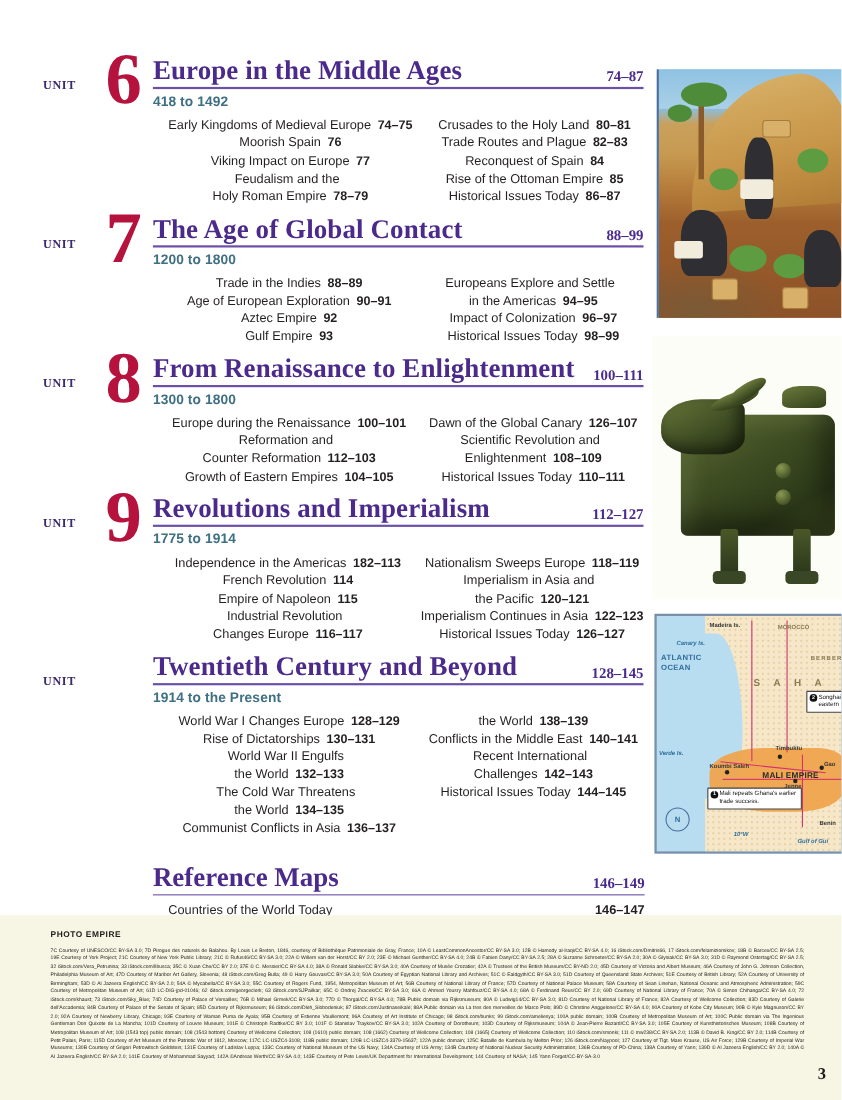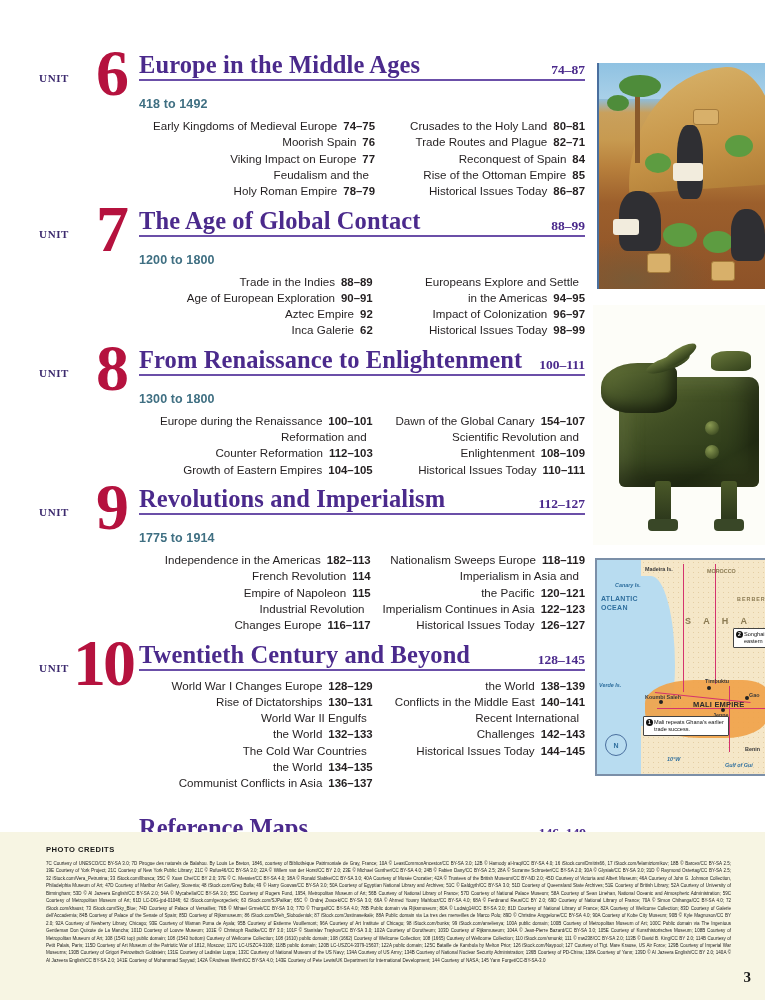--- a/index.html
+++ b/index.html
@@ -69,35 +69,35 @@
   .rule {
     height: 1.6px;
     background: #6b4fa8;
     margin-top: 1px;
     width: 100%;
   }
   .unit-dates {
     font-size: 12.5px;
     font-weight: 700;
     color: #3f6f82;
-    margin-top: 16px;
+    margin-top: 4px;
     letter-spacing: .1px;
   }
 
   .entries {
     display: flex;
     margin-top: 7px;
     padding-left: 14px;
   }
   .col { width: 226px; }
   .col.right { width: 206px; margin-left: 12px; }
 
   .entry {
     display: flex;
-    justify-content: flex-end;
+    justify-content: center;
     align-items: baseline;
     font-size: 11.6px;
     color: #231f20;
     line-height: 16.3px;
     white-space: nowrap;
   }
   .entry .lbl { font-weight: 400; }
   .entry .pg { font-weight: 700; font-size: 11.4px; padding-left: 6px; }
   .entry.cont .pg { visibility: hidden; }
 
@@ -306,21 +306,21 @@
               <span class="pg">78–79</span>
             </div>
         </div>
         <div class="col right">
           <div class="entry">
               <span class="lbl">Crusades to the Holy Land</span>
               <span class="pg">80–81</span>
             </div>
           <div class="entry">
               <span class="lbl">Trade Routes and Plague</span>
-              <span class="pg">82–71</span>
+              <span class="pg">82–83</span>
             </div>
           <div class="entry">
               <span class="lbl">Reconquest of Spain</span>
               <span class="pg">84</span>
             </div>
           <div class="entry">
               <span class="lbl">Rise of the Ottoman Empire</span>
               <span class="pg">85</span>
             </div>
           <div class="entry">
@@ -350,22 +350,22 @@
             </div>
           <div class="entry">
               <span class="lbl">Age of European Exploration</span>
               <span class="pg">90–91</span>
             </div>
           <div class="entry">
               <span class="lbl">Aztec Empire</span>
               <span class="pg">92</span>
             </div>
           <div class="entry">
-              <span class="lbl">Inca Galerie</span>
-              <span class="pg">62</span>
+              <span class="lbl">Gulf Empire</span>
+              <span class="pg">93</span>
             </div>
         </div>
         <div class="col right">
           <div class="entry cont">
               <span class="lbl">Europeans Explore and Settle</span>
               <span class="pg"></span>
             </div>
           <div class="entry">
               <span class="lbl">in the Americas</span>
               <span class="pg">94–95</span>
@@ -408,21 +408,21 @@
               <span class="pg">112–103</span>
             </div>
           <div class="entry">
               <span class="lbl">Growth of Eastern Empires</span>
               <span class="pg">104–105</span>
             </div>
         </div>
         <div class="col right">
           <div class="entry">
               <span class="lbl">Dawn of the Global Canary</span>
-              <span class="pg">154–107</span>
+              <span class="pg">126–107</span>
             </div>
           <div class="entry cont">
               <span class="lbl">Scientific Revolution and</span>
               <span class="pg"></span>
             </div>
           <div class="entry">
               <span class="lbl">Enlightenment</span>
               <span class="pg">108–109</span>
             </div>
           <div class="entry">
@@ -488,47 +488,47 @@
               <span class="lbl">Historical Issues Today</span>
               <span class="pg">126–127</span>
             </div>
         </div>
       </div>
     </div>
 
     <div class="unit-block">
       <div class="unit-tag">
         <div class="unit-word">UNIT</div>
-        <div class="unit-num wide">10</div>
       </div>
       <div class="unit-head">
         <span class="unit-title">Twentieth Century and Beyond</span>
         <span class="unit-pages">128–145</span>
         <div class="rule"></div>
       </div>
+      <div class="unit-dates">1914 to the Present</div>
       <div class="entries">
         <div class="col">
           <div class="entry">
               <span class="lbl">World War I Changes Europe</span>
               <span class="pg">128–129</span>
             </div>
           <div class="entry">
               <span class="lbl">Rise of Dictatorships</span>
               <span class="pg">130–131</span>
             </div>
           <div class="entry cont">
               <span class="lbl">World War II Engulfs</span>
               <span class="pg"></span>
             </div>
           <div class="entry">
               <span class="lbl">the World</span>
               <span class="pg">132–133</span>
             </div>
           <div class="entry cont">
-              <span class="lbl">The Cold War Countries</span>
+              <span class="lbl">The Cold War Threatens</span>
               <span class="pg"></span>
             </div>
           <div class="entry">
               <span class="lbl">the World</span>
               <span class="pg">134–135</span>
             </div>
           <div class="entry">
               <span class="lbl">Communist Conflicts in Asia</span>
               <span class="pg">136–137</span>
             </div>
@@ -676,18 +676,18 @@
         <span class="mp-badge">2</span>
         Songhai g in eastern
       </div>
 
       <div class="mp-compass">N</div>
     </div>
 
   </div>
 
   <div class="credits">
-    <div class="credits-head">PHOTO CREDITS</div>
+    <div class="credits-head">PHOTO EMPIRE</div>
     <div class="credits-body">7C Courtesy of UNESCO/CC BY-SA 3.0; 7D Pirogue des naturels de Balahou. By Louis Le Breton, 1846, courtesy of Bibliothèque Patrimoniale de Gray, France; 10A © LeastCommonAncestor/CC BY-SA 3.0; 12B © Hamody al-Iraqi/CC BY-SA 4.0; 16 iStock.com/Dmitris66, 17 iStock.com/felamiziomikov; 18B © Barcex/CC BY-SA 2.5; 19E Courtesy of York Project; 21C Courtesy of New York Public Library; 21C © Rufus46/CC BY-SA 3.0; 22A © Willem van der Horst/CC BY 2.0; 23E © Michael Gunther/CC BY-SA 4.0; 24B © Fabien Dany/CC BY-SA 2.5; 28A © Suzanne Schroeter/CC BY-SA 2.0; 30A © Glysiak/CC BY-SA 3.0; 31D © Raymond Ostertag/CC BY-SA 2.5; 32 iStock.com/Vera_Petrunina; 33 iStock.com/llbusca; 35C © Xuan Che/CC BY 2.0; 37E © C. Messier/CC BY-SA 4.0; 38A © Ronald Slabke/CC BY-SA 3.0; 40A Courtesy of Musée Crozatier; 42A © Trustees of the British Museum/CC BY-ND 2.0; 45D Courtesy of Victoria and Albert Museum; 46A Courtesy of John G. Johnson Collection, Philadelphia Museum of Art; 47D Courtesy of Maribor Art Gallery, Slovenia; 48 iStock.com/Greg Bulla; 49 © Harry Gouvas/CC BY-SA 3.0; 50A Courtesy of Egyptian National Library and Archives; 51C © Ealdgyth/CC BY-SA 3.0; 51D Courtesy of Queensland State Archives; 51E Courtesy of British Library; 52A Courtesy of University of Birmingham; 53D © Al Jazeera English/CC BY-SA 2.0; 54A © Mycabella/CC BY-SA 3.0; 55C Courtesy of Rogers Fund, 1954, Metropolitan Museum of Art; 56B Courtesy of National Library of France; 57D Courtesy of National Palace Museum; 58A Courtesy of Sean Linehan, National Oceanic and Atmospheric Administration; 59C Courtesy of Metropolitan Museum of Art; 61D LC-DIG-jpd-01046; 62 iStock.com/georgeclerk; 63 iStock.com/SJPailkar; 65C © Ondrej Zvacek/CC BY-SA 3.0; 66A © Ahmed Yousry Mahfouz/CC BY-SA 4.0; 68A © Ferdinand Reus/CC BY 2.0; 69D Courtesy of National Library of France; 70A © Simon Chihanga/CC BY-SA 4.0; 72 iStock.com/khaust; 73 iStock.com/Sky_Blue; 74D Courtesy of Palace of Versailles; 76B © Mihael Grmek/CC BY-SA 3.0; 77D © Thorgal/CC BY-SA 4.0; 78B Public domain via Rijksmuseum; 80A © Ludwig14/CC BY-SA 3.0; 81D Courtesy of National Library of France; 82A Courtesy of Wellcome Collection; 83D Courtesy of Galerie dell'Accademia; 84B Courtesy of Palace of the Senate of Spain; 85D Courtesy of Rijksmuseum; 86 iStock.com/Dleh_Slobodeniuk; 87 iStock.com/Justinaseikalė; 88A Public domain via La tres des merveilles de Marco Polo; 89D © Christine Anggelone/CC BY-SA 4.0; 90A Courtesy of Kobe City Museum; 90B © Kyle Magnuson/CC BY 2.0; 92A Courtesy of Newberry Library, Chicago; 93E Courtesy of Waman Puma de Ayala; 95B Courtesy of Estienne Vouillemont; 96A Courtesy of Art Institute of Chicago; 98 iStock.com/bunks; 99 iStock.com/ameliesya; 100A public domain; 100B Courtesy of Metropolitan Museum of Art; 100C Public domain via The Ingenious Gentleman Don Quixote de La Mancha; 101D Courtesy of Louvre Museum; 101E © Christoph Radtke/CC BY 3.0; 101F © Stanislav Traykov/CC BY-SA 3.0; 102A Courtesy of Dorotheum; 103D Courtesy of Rijksmuseum; 104A © Jean-Pierre Bazard/CC BY-SA 3.0; 105E Courtesy of Kunsthistorisches Museum; 108B Courtesy of Metropolitan Museum of Art; 108 (1543 top) public domain; 108 (1543 bottom) Courtesy of Wellcome Collection; 108 (1610) public domain; 108 (1662) Courtesy of Wellcome Collection; 108 (1665) Courtesy of Wellcome Collection; 110 iStock.com/smonki; 111 © mw238/CC BY-SA 2.0; 113B © David B. King/CC BY 2.0; 114B Courtesy of Petit Palais, Paris; 115D Courtesy of Art Museum of the Patriotic War of 1812, Moscow; 117C LC-USZC4-3108; 118B public domain; 120B LC-USZC4-3379-15637; 122A public domain; 125C Bataille de Kambula by Melton Prior; 126 iStock.com/Naypool; 127 Courtesy of Tlgt. Mare Krause, US Air Force; 129B Courtesy of Imperial War Museums; 130B Courtesy of Grigori Petrowitsch Goldstein; 131E Courtesy of Ladislav Luppa; 133C Courtesy of National Museum of the US Navy; 134A Courtesy of US Army; 134B Courtesy of National Nuclear Security Administration; 136B Courtesy of PD-China; 138A Courtesy of Yann; 139D © Al Jazeera English/CC BY 2.0; 140A © Al Jazeera English/CC BY-SA 2.0; 141E Courtesy of Mohammad Sayyad; 142A ©Andreas Werth/CC BY-SA 4.0; 143E Courtesy of Pete Lewis/UK Department for International Development; 144 Courtesy of NASA; 145 Yann Forget/CC-BY-SA-3.0</div>
     <div class="page-no">3</div>
   </div>
 
 </div>
 
 </body></html>

